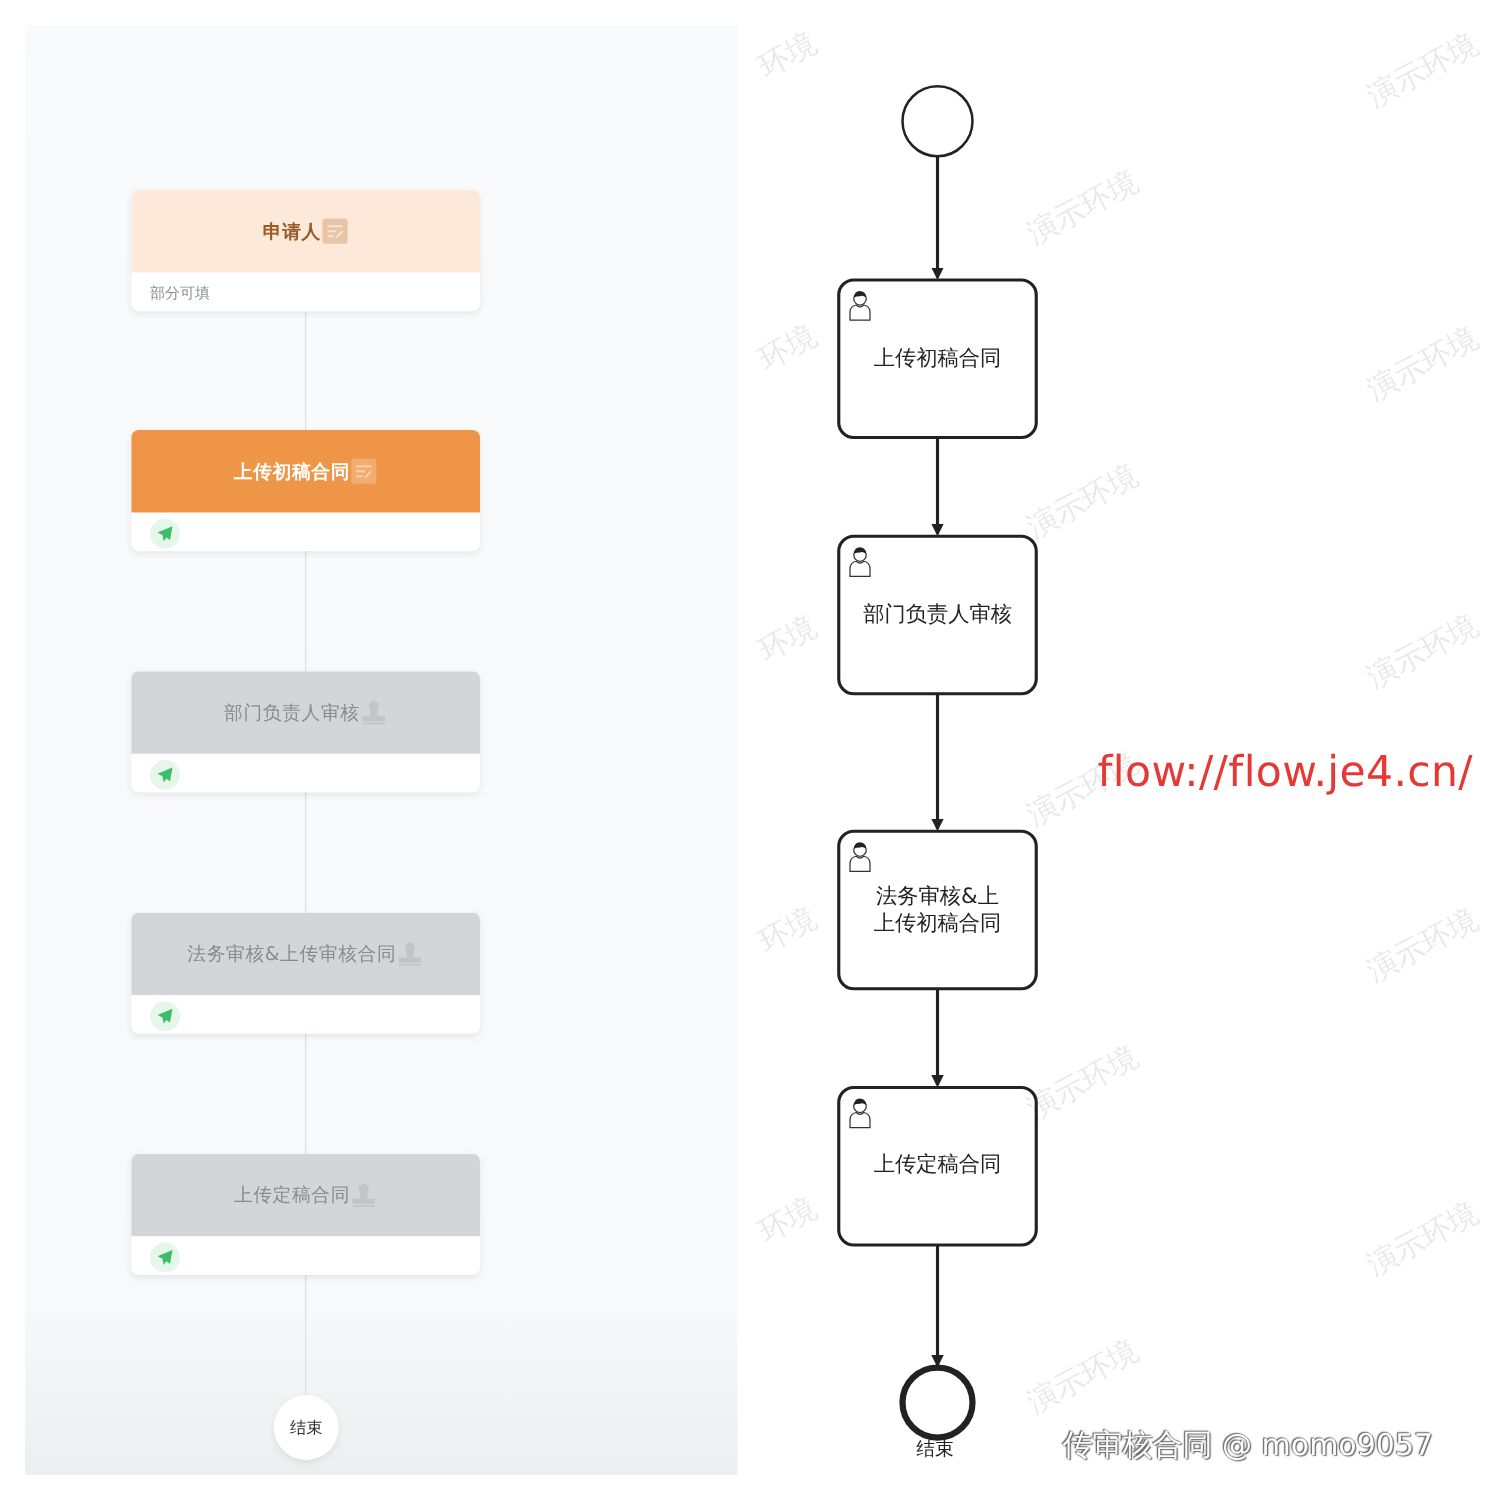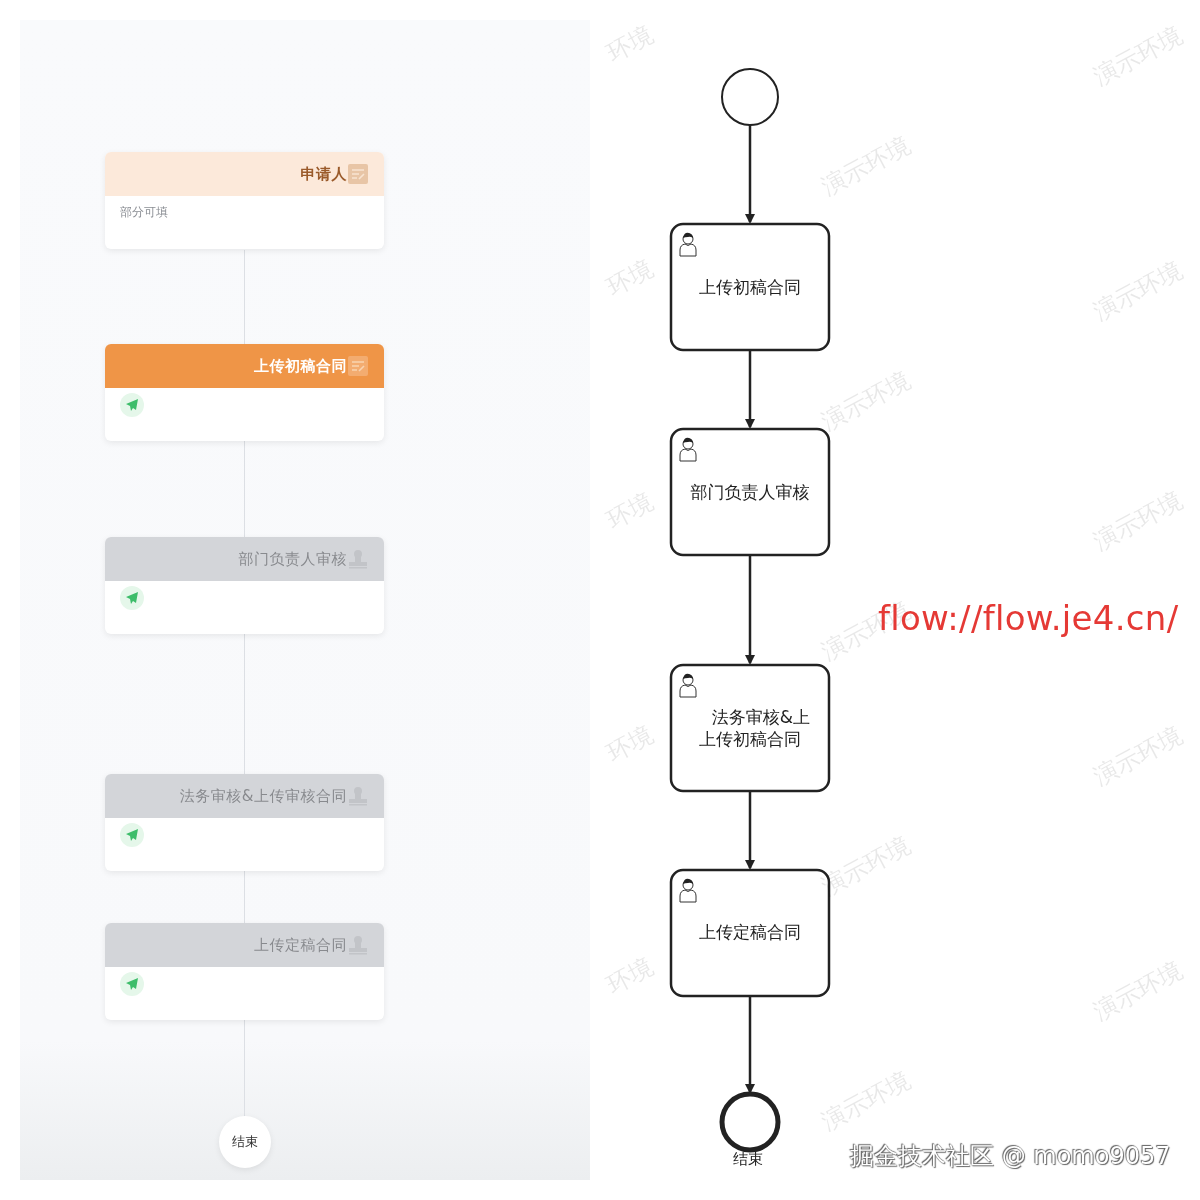--- a/index.html
+++ b/index.html
@@ -3,21 +3,21 @@
   <meta charset="utf-8">
   <style>
     html, body { margin:0; padding:0; }
     body { width:1200px; height:1200px; background:#ffffff; position:relative; overflow:hidden;
       font-family:"DejaVu Sans","Liberation Sans",sans-serif; }
     .left-panel { position:absolute; left:20px; top:20px; width:570px; height:1160px;
       background:linear-gradient(#f9fafc 0%, #f8f9fb 88%, #eceef0 100%); }
     .timeline { position:absolute; left:244px; top:250px; width:1px; height:875px; background:#dcdfe4; }
     .node-card { position:absolute; left:105px; width:279px; height:97px; background:#fff;
       border-radius:6px; box-shadow:0 2px 6px rgba(0,0,0,0.08); overflow:hidden; }
-    .node-head { height:44px; display:flex; align-items:center; justify-content:flex-end; padding:0 15px; box-sizing:border-box; }
+    .node-head { height:66px; display:flex; align-items:center; justify-content:center; padding:0 15px; box-sizing:border-box; }
     .node-title { font-size:15px; font-weight:bold; letter-spacing:0.5px; }
     .node-body { height:33px; display:flex; align-items:center; padding:0 15px; box-sizing:border-box; }
     .node-sub { font-size:12px; color:#8a8d93; }
     .head-applicant { background:#fce9da; }
     .head-applicant .node-title { color:#9a5a2a; }
     .head-active { background:#ef9547; }
     .head-active .node-title { color:#ffffff; }
     .head-pending { background:#d3d5d9; }
     .head-pending .node-title { color:#888a8e; font-weight:normal; }
     .send-badge { width:24px; height:24px; border-radius:50%; background:#e5f7ea; display:flex; align-items:center; justify-content:center; }
@@ -87,21 +87,21 @@
   </div>
   <div class="node-body">
     <span class="send-badge">
       <svg width="14" height="14" viewBox="0 0 14 14">
           <path d="M13 1L1 6l4 2 1 5 2-3 3 2z" fill="#3dbd6a"></path>
         </svg>
     </span>
   </div>
 </div>
 
-<div class="node-card" style="top:730px;margin-top:44px;">
+<div class="node-card" style="top:730px;">
   <div class="node-head head-pending">
     <span class="node-title">法务审核&amp;上传审核合同</span>
     <span class="head-icon">
       <svg width="22" height="22" viewBox="0 0 22 22">
           <circle cx="11" cy="6" r="4" fill="#c2c4c8"></circle>
           <rect x="8" y="9" width="6" height="5" fill="#c2c4c8"></rect>
           <rect x="2" y="14" width="18" height="4" fill="#c2c4c8"></rect>
           <rect x="2" y="19" width="18" height="1.5" fill="#c2c4c8"></rect>
         </svg>
     </span>
@@ -169,21 +169,21 @@
 
   <rect x="671" y="870" width="158" height="126" rx="12" fill="#fff" stroke="#222" stroke-width="2.5"></rect>
   <use href="#user" x="676" y="876"></use>
   <line x1="750" y1="996" x2="750" y2="1092" stroke="#222" stroke-width="2.5" marker-end="url(#arrow)"></line>
 
   <circle cx="750" cy="1122" r="28" fill="#fff" stroke="#222" stroke-width="5"></circle>
 </svg>
 
 <div class="bpmn-label" style="left:672px; top:276px;">上传初稿合同</div>
 <div class="bpmn-label" style="left:672px; top:481px;">部门负责人审核</div>
-<div class="bpmn-label" style="left:672px; top:706px;padding-left:11px;">法务审核&amp;上</div>
+<div class="bpmn-label" style="left:672px; top:706px;">法务审核&amp;上</div>
 <div class="bpmn-label" style="left:672px; top:728px;">上传初稿合同</div>
 <div class="bpmn-label" style="left:672px; top:921px;">上传定稿合同</div>
 <div class="end-label">结束</div>
 
 <div class="watermark" style="left:606px; top:28px;">环境</div>
 <div class="watermark" style="left:818px; top:150px;">演示环境</div>
 <div class="watermark" style="left:1090px; top:40px;">演示环境</div>
 <div class="watermark" style="left:606px; top:262px;">环境</div>
 <div class="watermark" style="left:1090px; top:275px;">演示环境</div>
 <div class="watermark" style="left:818px; top:385px;">演示环境</div>
@@ -191,13 +191,13 @@
 <div class="watermark" style="left:1090px; top:505px;">演示环境</div>
 <div class="watermark" style="left:818px; top:615px;">演示环境</div>
 <div class="watermark" style="left:606px; top:728px;">环境</div>
 <div class="watermark" style="left:1090px; top:740px;">演示环境</div>
 <div class="watermark" style="left:818px; top:850px;">演示环境</div>
 <div class="watermark" style="left:606px; top:960px;">环境</div>
 <div class="watermark" style="left:1090px; top:975px;">演示环境</div>
 <div class="watermark" style="left:818px; top:1085px;">演示环境</div>
 
 <div class="url-text">flow://flow.je4.cn/</div>
-<div class="credit">掘金技术社区 @ momo9057</div>
+<div class="credit">传审核合同 @ momo9057</div>
 
 </body></html>

